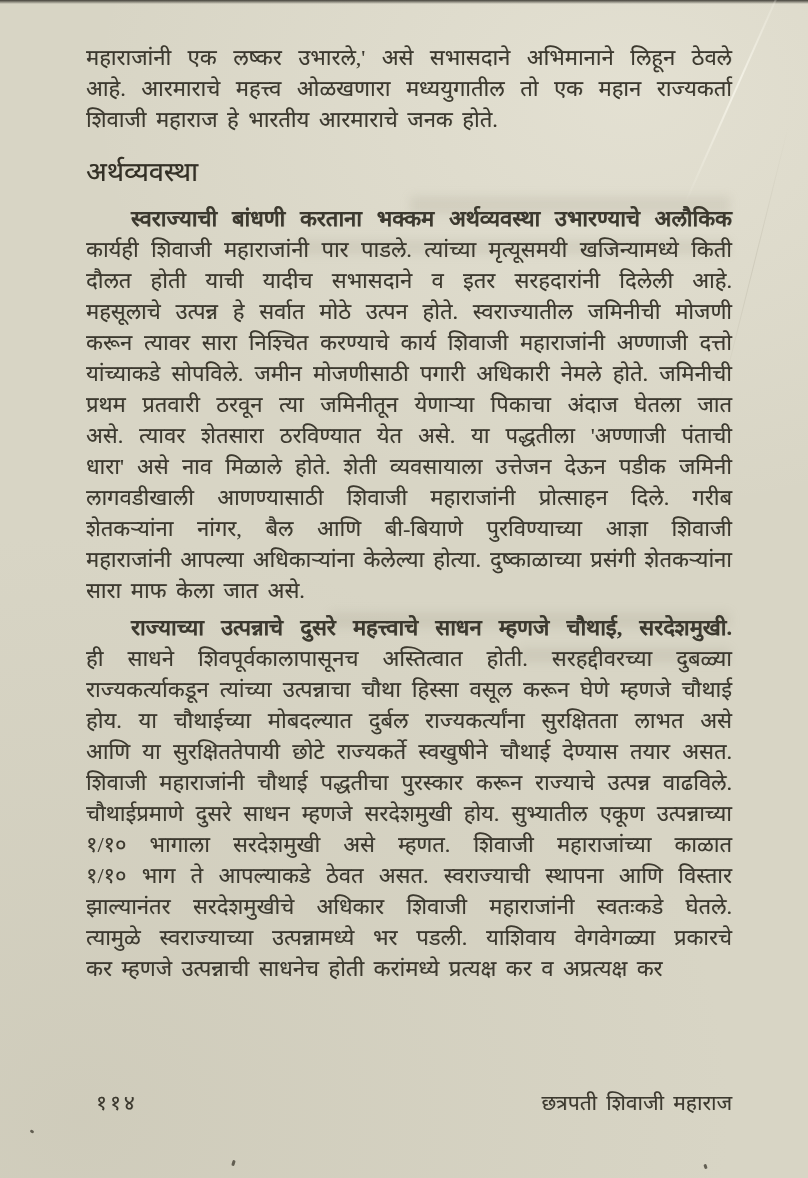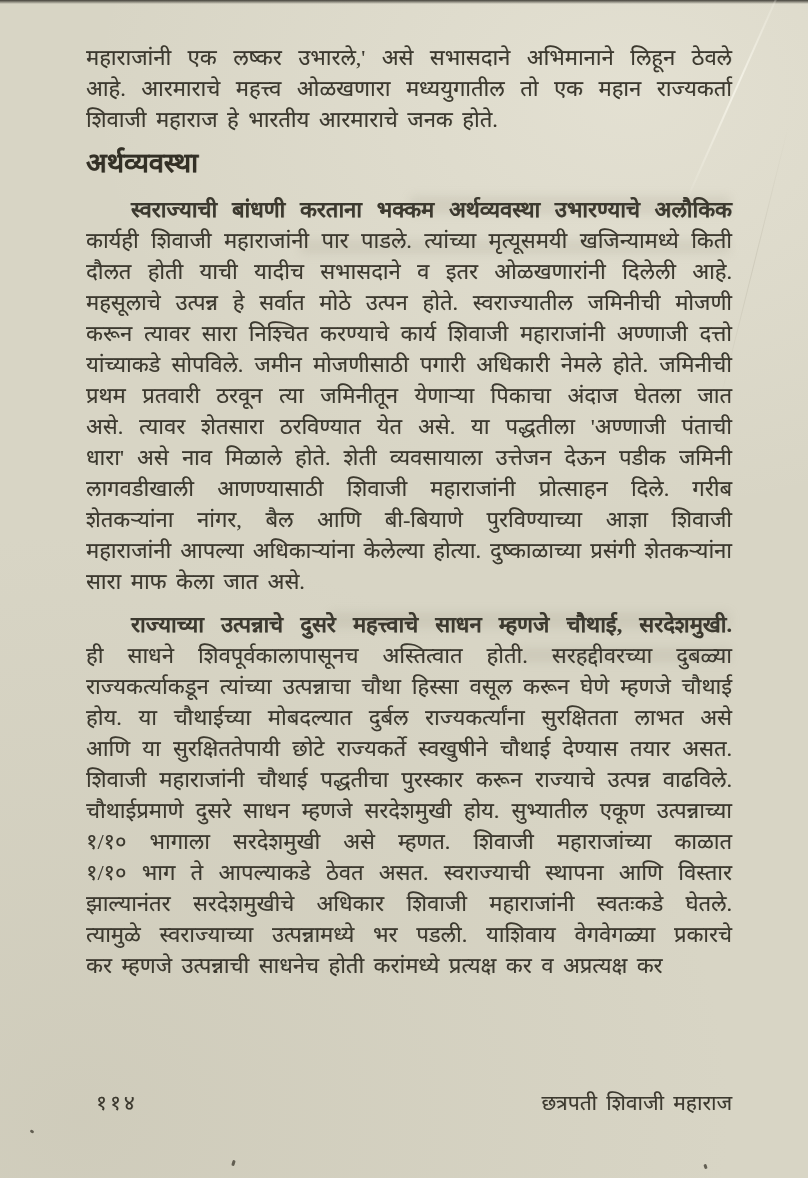--- a/index.html
+++ b/index.html
@@ -67,43 +67,43 @@
   .speck.s2 { left: 232px; top: 1160px; width: 3px; height: 6px; transform: rotate(18deg); border-radius: 2px; }
   .speck.s3 { left: 704px; top: 1164px; width: 3px; height: 5px; transform: rotate(-20deg); border-radius: 2px; }
 
   .text-block {
     position: absolute;
     top: 42px;
     left: 86px;
     width: 646px;
   }
   .para { margin: 0; padding: 0; }
-  .para + .para { margin-top: 12px; }
+  .para + .para { margin-top: 6px; }
   .line {
     font-size: 22px;
     line-height: 31px;
     height: 31px;
     white-space: nowrap;      
     text-align: justify;
     text-align-last: justify;
     word-spacing: 2px;
     text-shadow: 0.3px 0.3px 0 rgba(60,56,46,0.35);
   }
   .line.last {
     text-align-last: left;
     word-spacing: 4px;
   }
   .para.indented .line:first-child { text-indent: 45px; font-weight: bold; }
 
   .section-heading {
     font-size: 27px;
     line-height: 38px;
-    font-weight: bold;
+    font-weight: normal;
     color: #333026;
-    margin: 9px 0 12px 0;
+    margin: 18px 0 12px 0;
     text-shadow: 0.4px 0.4px 0 rgba(50,46,38,0.45);
   }
 
   .page-footer {
     position: absolute;
     top: 1088px;
     left: 86px;
     width: 646px;
     display: flex;
     justify-content: space-between;
@@ -133,21 +133,21 @@
   <main class="text-block" id="text-block">
       <div class="para">
         <div class="line">महाराजांनी एक लष्कर उभारले,' असे सभासदाने अभिमानाने लिहून ठेवले</div>
         <div class="line">आहे. आरमाराचे महत्त्व ओळखणारा मध्ययुगातील तो एक महान राज्यकर्ता</div>
         <div class="line last">शिवाजी महाराज हे भारतीय आरमाराचे जनक होते.</div>
       </div>
       <h2 class="section-heading">अर्थव्यवस्था</h2>
       <div class="para indented">
         <div class="line">स्वराज्याची बांधणी करताना भक्कम अर्थव्यवस्था उभारण्याचे अलौकिक</div>
         <div class="line">कार्यही शिवाजी महाराजांनी पार पाडले. त्यांच्या मृत्यूसमयी खजिन्यामध्ये किती</div>
-        <div class="line">दौलत होती याची यादीच सभासदाने व इतर ओळखणारांनी दिलेली आहे.</div>
+        <div class="line">दौलत होती याची यादीच सभासदाने व इतर सरहदारांनी दिलेली आहे.</div>
         <div class="line">महसूलाचे उत्पन्न हे सर्वात मोठे उत्पन होते. स्वराज्यातील जमिनीची मोजणी</div>
         <div class="line">करून त्यावर सारा निश्चित करण्याचे कार्य शिवाजी महाराजांनी अण्णाजी दत्तो</div>
         <div class="line">यांच्याकडे सोपविले. जमीन मोजणीसाठी पगारी अधिकारी नेमले होते. जमिनीची</div>
         <div class="line">प्रथम प्रतवारी ठरवून त्या जमिनीतून येणाऱ्या पिकाचा अंदाज घेतला जात</div>
         <div class="line">असे. त्यावर शेतसारा ठरविण्यात येत असे. या पद्धतीला 'अण्णाजी पंताची</div>
         <div class="line">धारा' असे नाव मिळाले होते. शेती व्यवसायाला उत्तेजन देऊन पडीक जमिनी</div>
         <div class="line">लागवडीखाली आणण्यासाठी शिवाजी महाराजांनी प्रोत्साहन दिले. गरीब</div>
         <div class="line">शेतकऱ्यांना नांगर, बैल आणि बी-बियाणे पुरविण्याच्या आज्ञा शिवाजी</div>
         <div class="line">महाराजांनी आपल्या अधिकाऱ्यांना केलेल्या होत्या. दुष्काळाच्या प्रसंगी शेतकऱ्यांना</div>
         <div class="line last">सारा माफ केला जात असे.</div>

